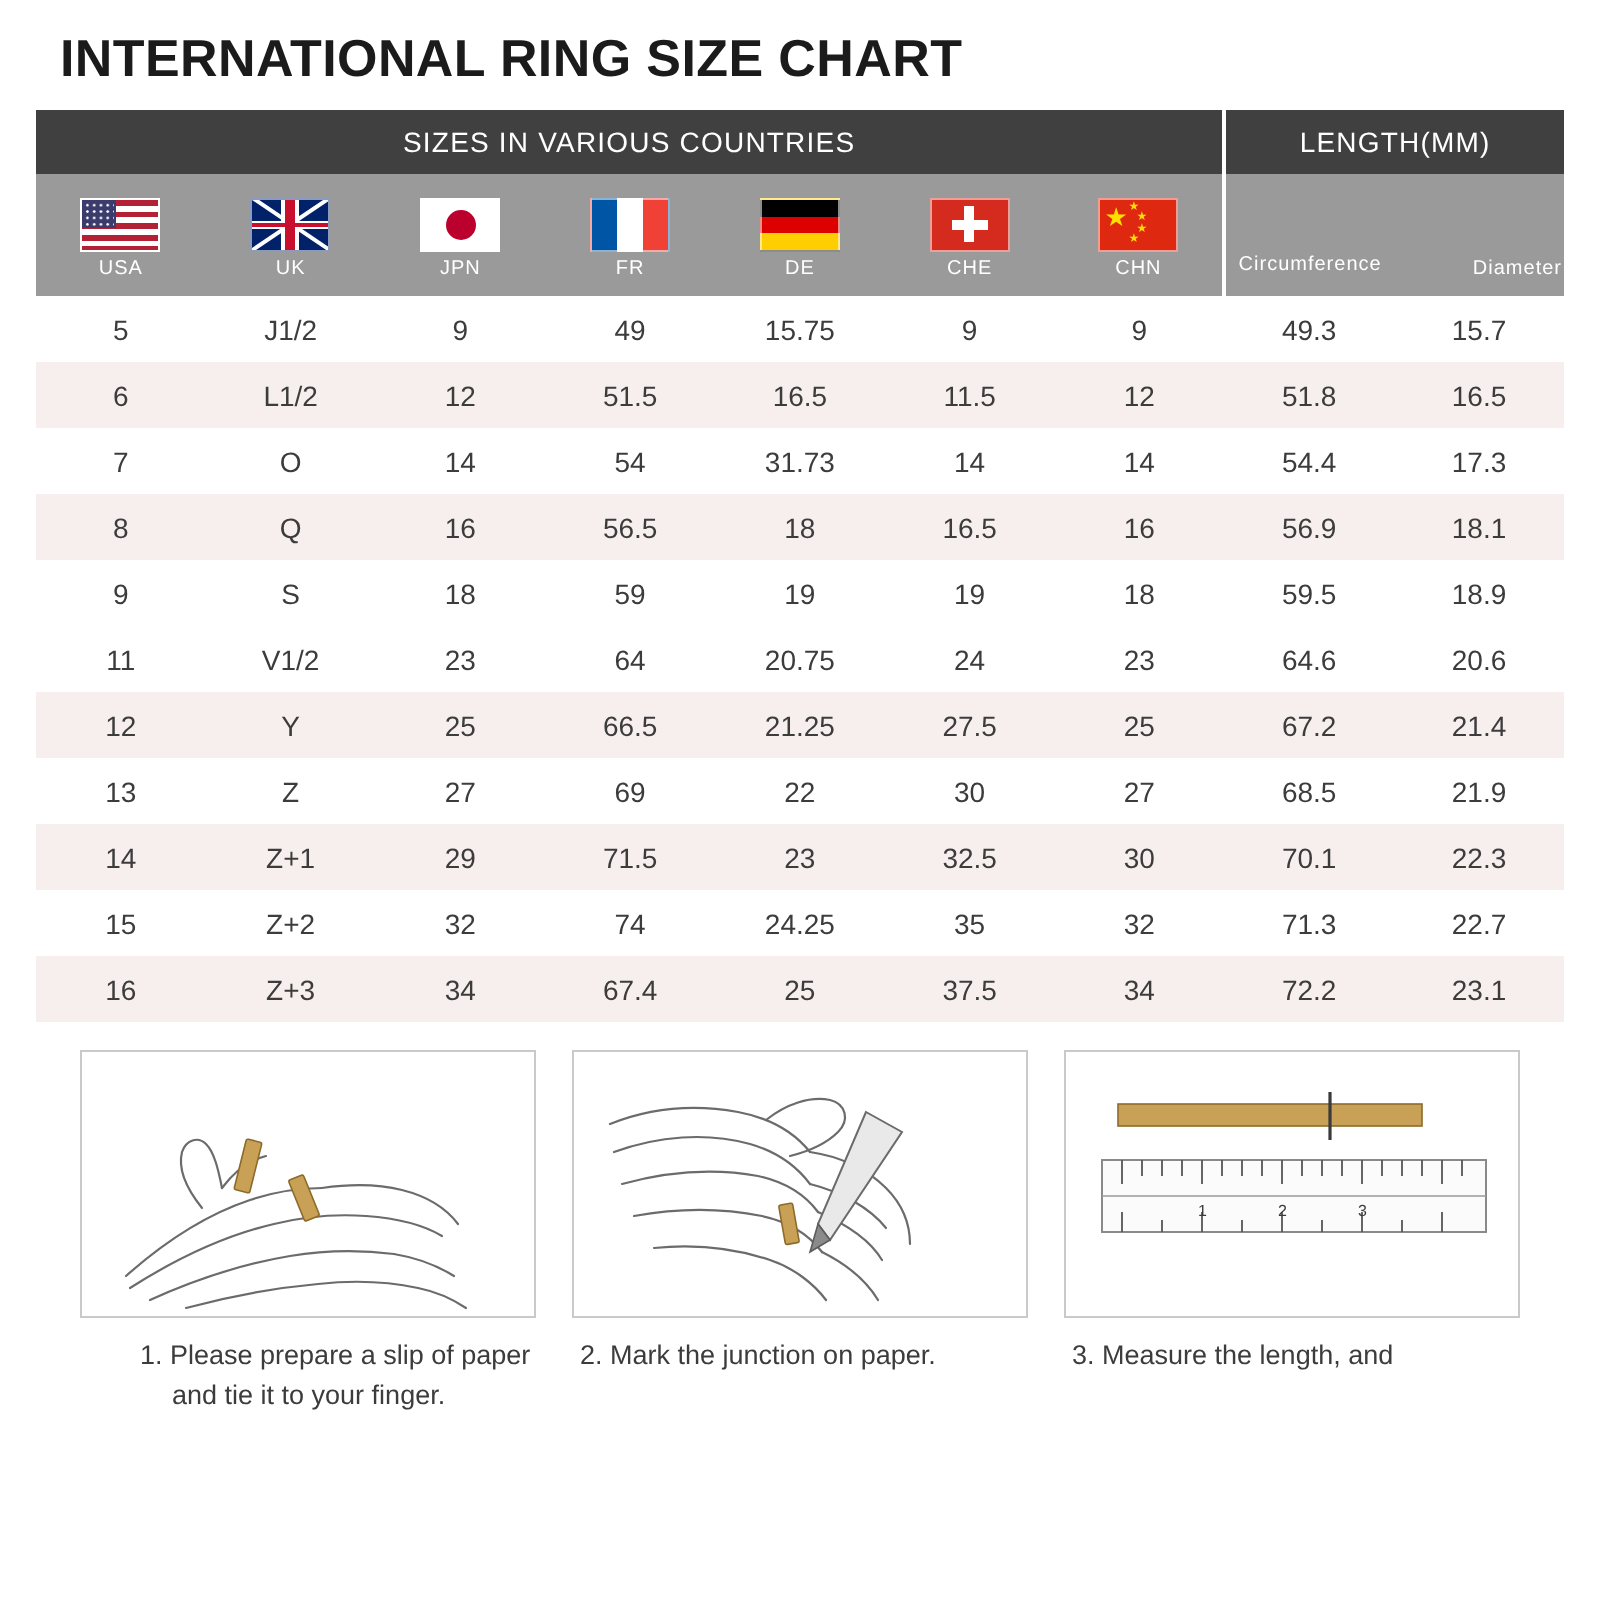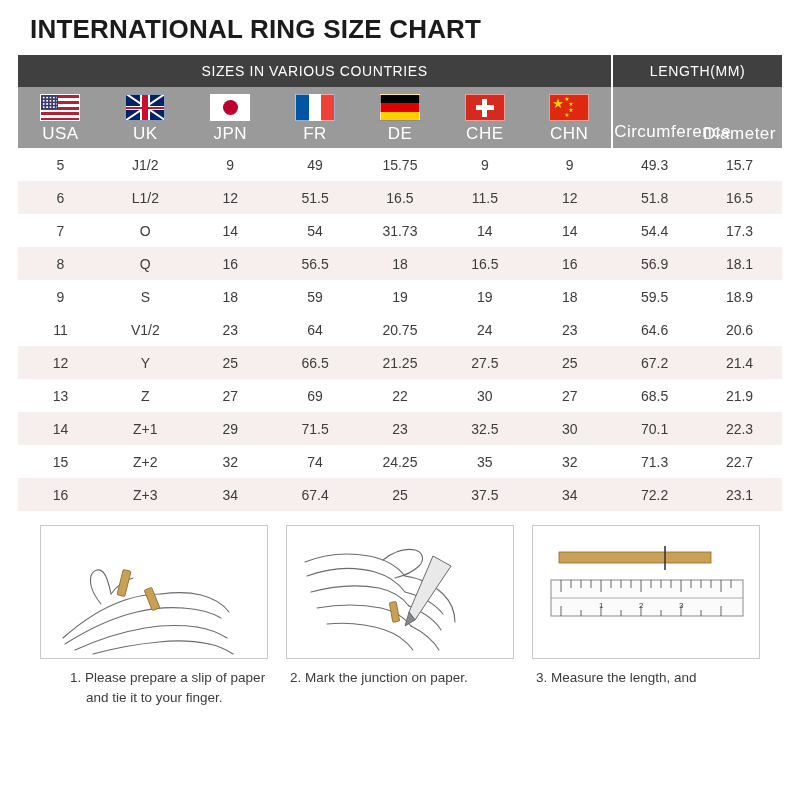--- a/index.html
+++ b/index.html
@@ -61,21 +61,21 @@
     width: 40px;
     height: 27px;
     margin: 0 auto 3px auto;
     position: relative;
     border: 1px solid rgba(255,255,255,0.55);
     box-sizing: border-box;
     overflow: hidden;
   }
   .code {
     color: #ffffff;
-    font-size: 17px;
+    font-size: 10px;
     letter-spacing: 0.5px;
   }
 
   tbody tr { height: 33px; }
   tbody tr.odd  { background: #ffffff; }
   tbody tr.even { background: #f7eeee; }
   tbody td { color: #3c3c3c; font-size: 14px; }
   td.sep { border-left: 2px solid #ffffff; }
 
   
@@ -255,21 +255,21 @@
             <span class="star s3">★</span>
               <span class="star s4">★</span>
             <span class="star s5">★</span>
           </div>
           <div class="code">CHN</div>
         </th>
         <th class="hdr-flags sep">
           <div class="code" style="margin-top:26px;">Circumference</div>
         </th>
         <th class="hdr-flags">
-          <div class="code" style="margin-top:30px;">Diameter</div>
+          <div class="code" style="margin-top:30px;text-align:right;">Diameter</div>
         </th>
       </tr>
     </thead>
     <tbody>
       <tr class="odd">
         <td>5</td>
         <td>J1/2</td>
         <td>9</td>
         <td>49</td>
         <td>15.75</td>

